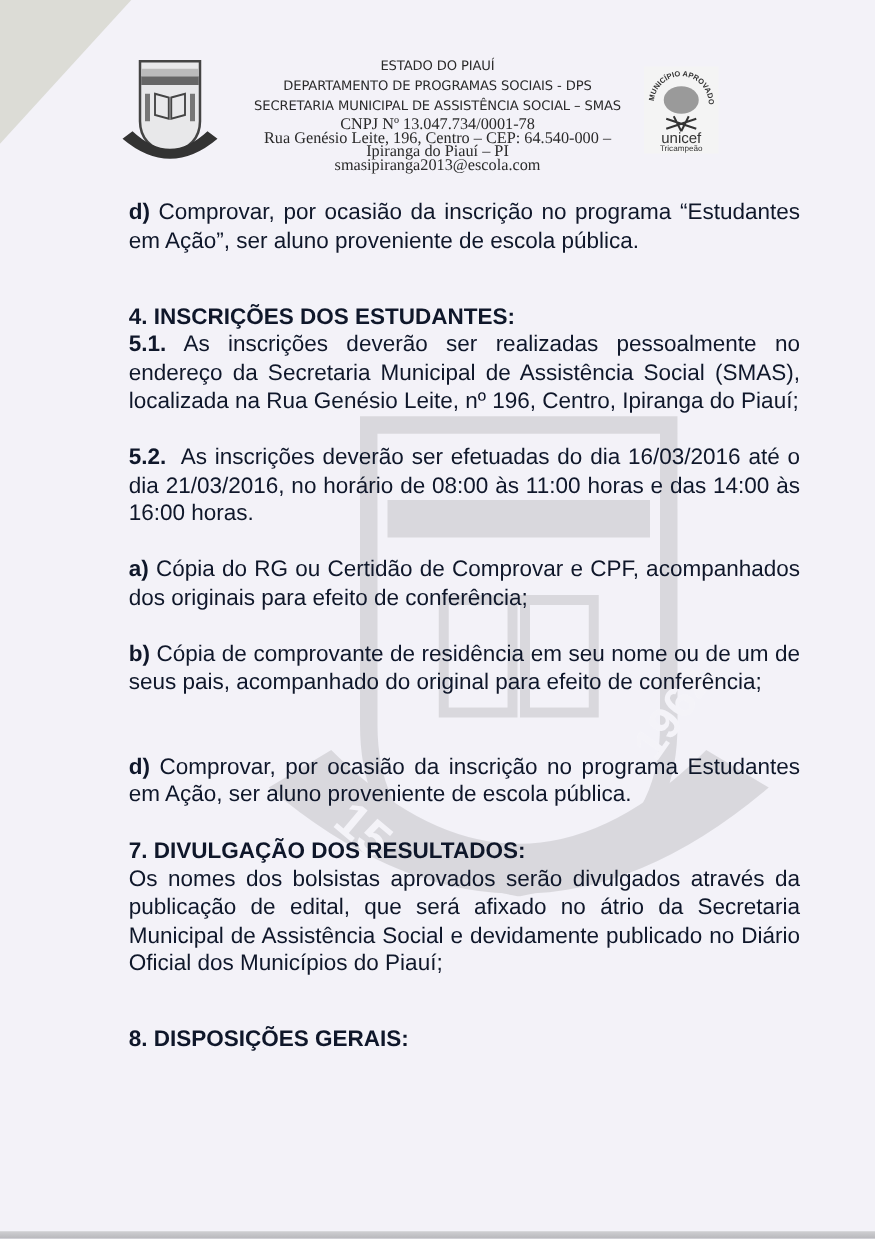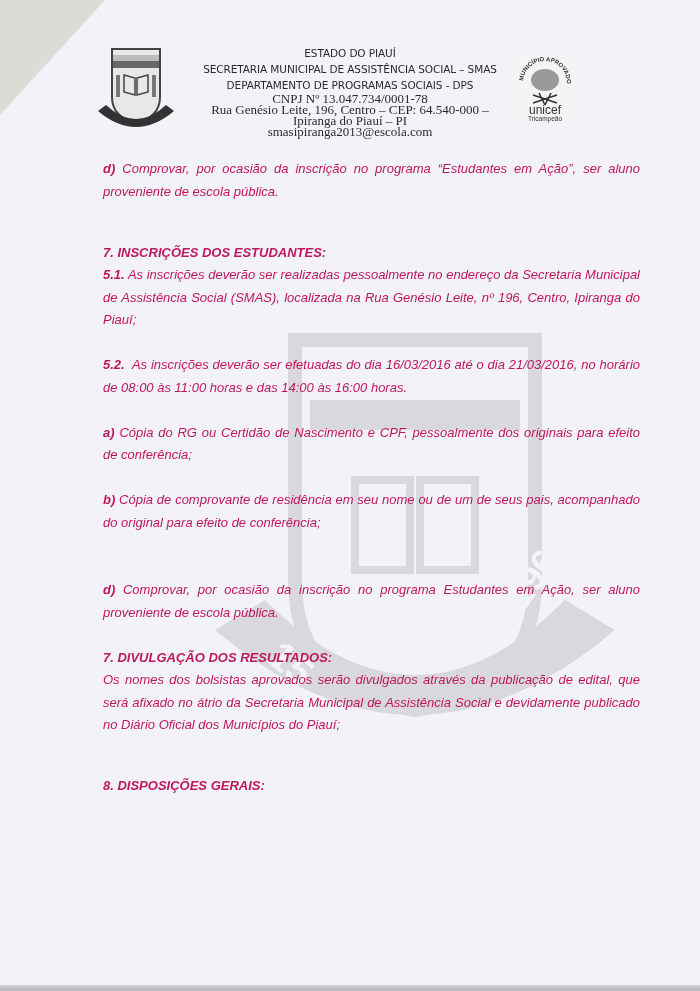--- a/index.html
+++ b/index.html
@@ -36,21 +36,21 @@
     position:absolute; left:515px; top:13px; width:60px; height:70px;
   }
   .header-text {
     position:absolute; left:190px; top:5px; width:320px; text-align:center;
     color:#2a2a2a;
   }
   .h-line { font-family:"DejaVu Sans", sans-serif; font-size:10.5px; line-height:16px; letter-spacing:-0.1px; }
   .h-small { font-family:"Liberation Serif", serif; font-size:13px; line-height:11px; }
   .body-text {
     position:absolute; left:103px; top:158px; width:537px; z-index:2;
-    color:#be185d; font-size:13px; line-height:22.5px;font-style:italic;
+    color:#0f172a; font-size:18px; line-height:22.5px;
   }
   .para { margin:0; text-align:justify; text-align-last:left; }
   .gap { height:22.5px; }
   .gap-s { height:16px; }
   .heading { font-weight:bold; margin:0; }
   b { font-weight:bold; }
 </style>
 </head>
 <body>
 
@@ -74,22 +74,22 @@
     <rect x="17" y="16" width="46" height="7" fill="#666"></rect>
     <rect x="17" y="10" width="46" height="6" fill="#bbb"></rect>
     <path d="M28 30 L39 33 L39 50 L28 47 Z M41 33 L52 30 L52 47 L41 50 Z" fill="none" stroke="#444" stroke-width="1.5"></path>
     <rect x="20" y="30" width="4" height="22" fill="#777"></rect>
     <rect x="56" y="30" width="4" height="22" fill="#777"></rect>
     <path d="M2 66 L10 60 Q40 88 70 60 L78 66 Q40 98 2 66 Z" fill="#333"></path>
   </svg>
 
   <div class="header-text">
     <div class="h-line">ESTADO DO PIAUÍ</div>
+    <div class="h-line">DEPARTAMENTO DE PROGRAMAS SOCIAIS - DPS</div>
     <div class="h-line">SECRETARIA MUNICIPAL DE ASSISTÊNCIA SOCIAL – SMAS</div>
-    <div class="h-line">DEPARTAMENTO DE PROGRAMAS SOCIAIS - DPS</div>
     <div class="h-small">CNPJ Nº 13.047.734/0001-78</div>
     <div class="h-small">Rua Genésio Leite, 196, Centro – CEP: 64.540-000 – Ipiranga do Piauí – PI</div>
     <div class="h-small">smasipiranga2013@escola.com</div>
   </div>
 
   <svg class="unicef" viewBox="0 0 60 70">
     <rect x="0" y="0" width="60" height="70" fill="#f4f4f4"></rect>
     <defs>
         <path id="arc" d="M8 30 A22 22 0 0 1 52 30"></path>
       </defs>
@@ -104,35 +104,35 @@
 </div>
 
 <div class="body-text">
   <p class="para">
     <b>d)</b>
     <span>Comprovar, por ocasião da inscrição no programa “Estudantes em Ação”, ser aluno proveniente de escola pública.</span>
   </p>
   <div class="gap"></div>
   <div class="gap-s"></div>
 
-  <p class="heading">7. INSCRIÇÕES DOS ESTUDANTES:</p>
+  <p class="heading">4. INSCRIÇÕES DOS ESTUDANTES:</p>
   <p class="para">
     <b>5.1.</b>
     <span>As inscrições deverão ser realizadas pessoalmente no endereço da Secretaria Municipal de Assistência Social (SMAS), localizada na Rua Genésio Leite, nº 196, Centro, Ipiranga do Piauí;</span>
   </p>
   <div class="gap"></div>
   <p class="para">
     <b>5.2.</b>&nbsp;
     <span>As inscrições deverão ser efetuadas do dia 16/03/2016 até o dia 21/03/2016, no horário de 08:00 às 11:00 horas e das 14:00 às 16:00 horas.</span>
   </p>
   <div class="gap"></div>
 
   <p class="para">
     <b>a)</b>
-    <span>Cópia do RG ou Certidão de Nascimento e CPF, pessoalmente dos originais para efeito de conferência;</span>
+    <span>Cópia do RG ou Certidão de Comprovar e CPF, acompanhados dos originais para efeito de conferência;</span>
   </p>
   <div class="gap"></div>
   <p class="para">
     <b>b)</b>
     <span>Cópia de comprovante de residência em seu nome ou de um de seus pais, acompanhado do original para efeito de conferência;</span>
   </p>
   <div class="gap"></div>
   <div class="gap"></div>
   <p class="para">
     <b>d)</b>

